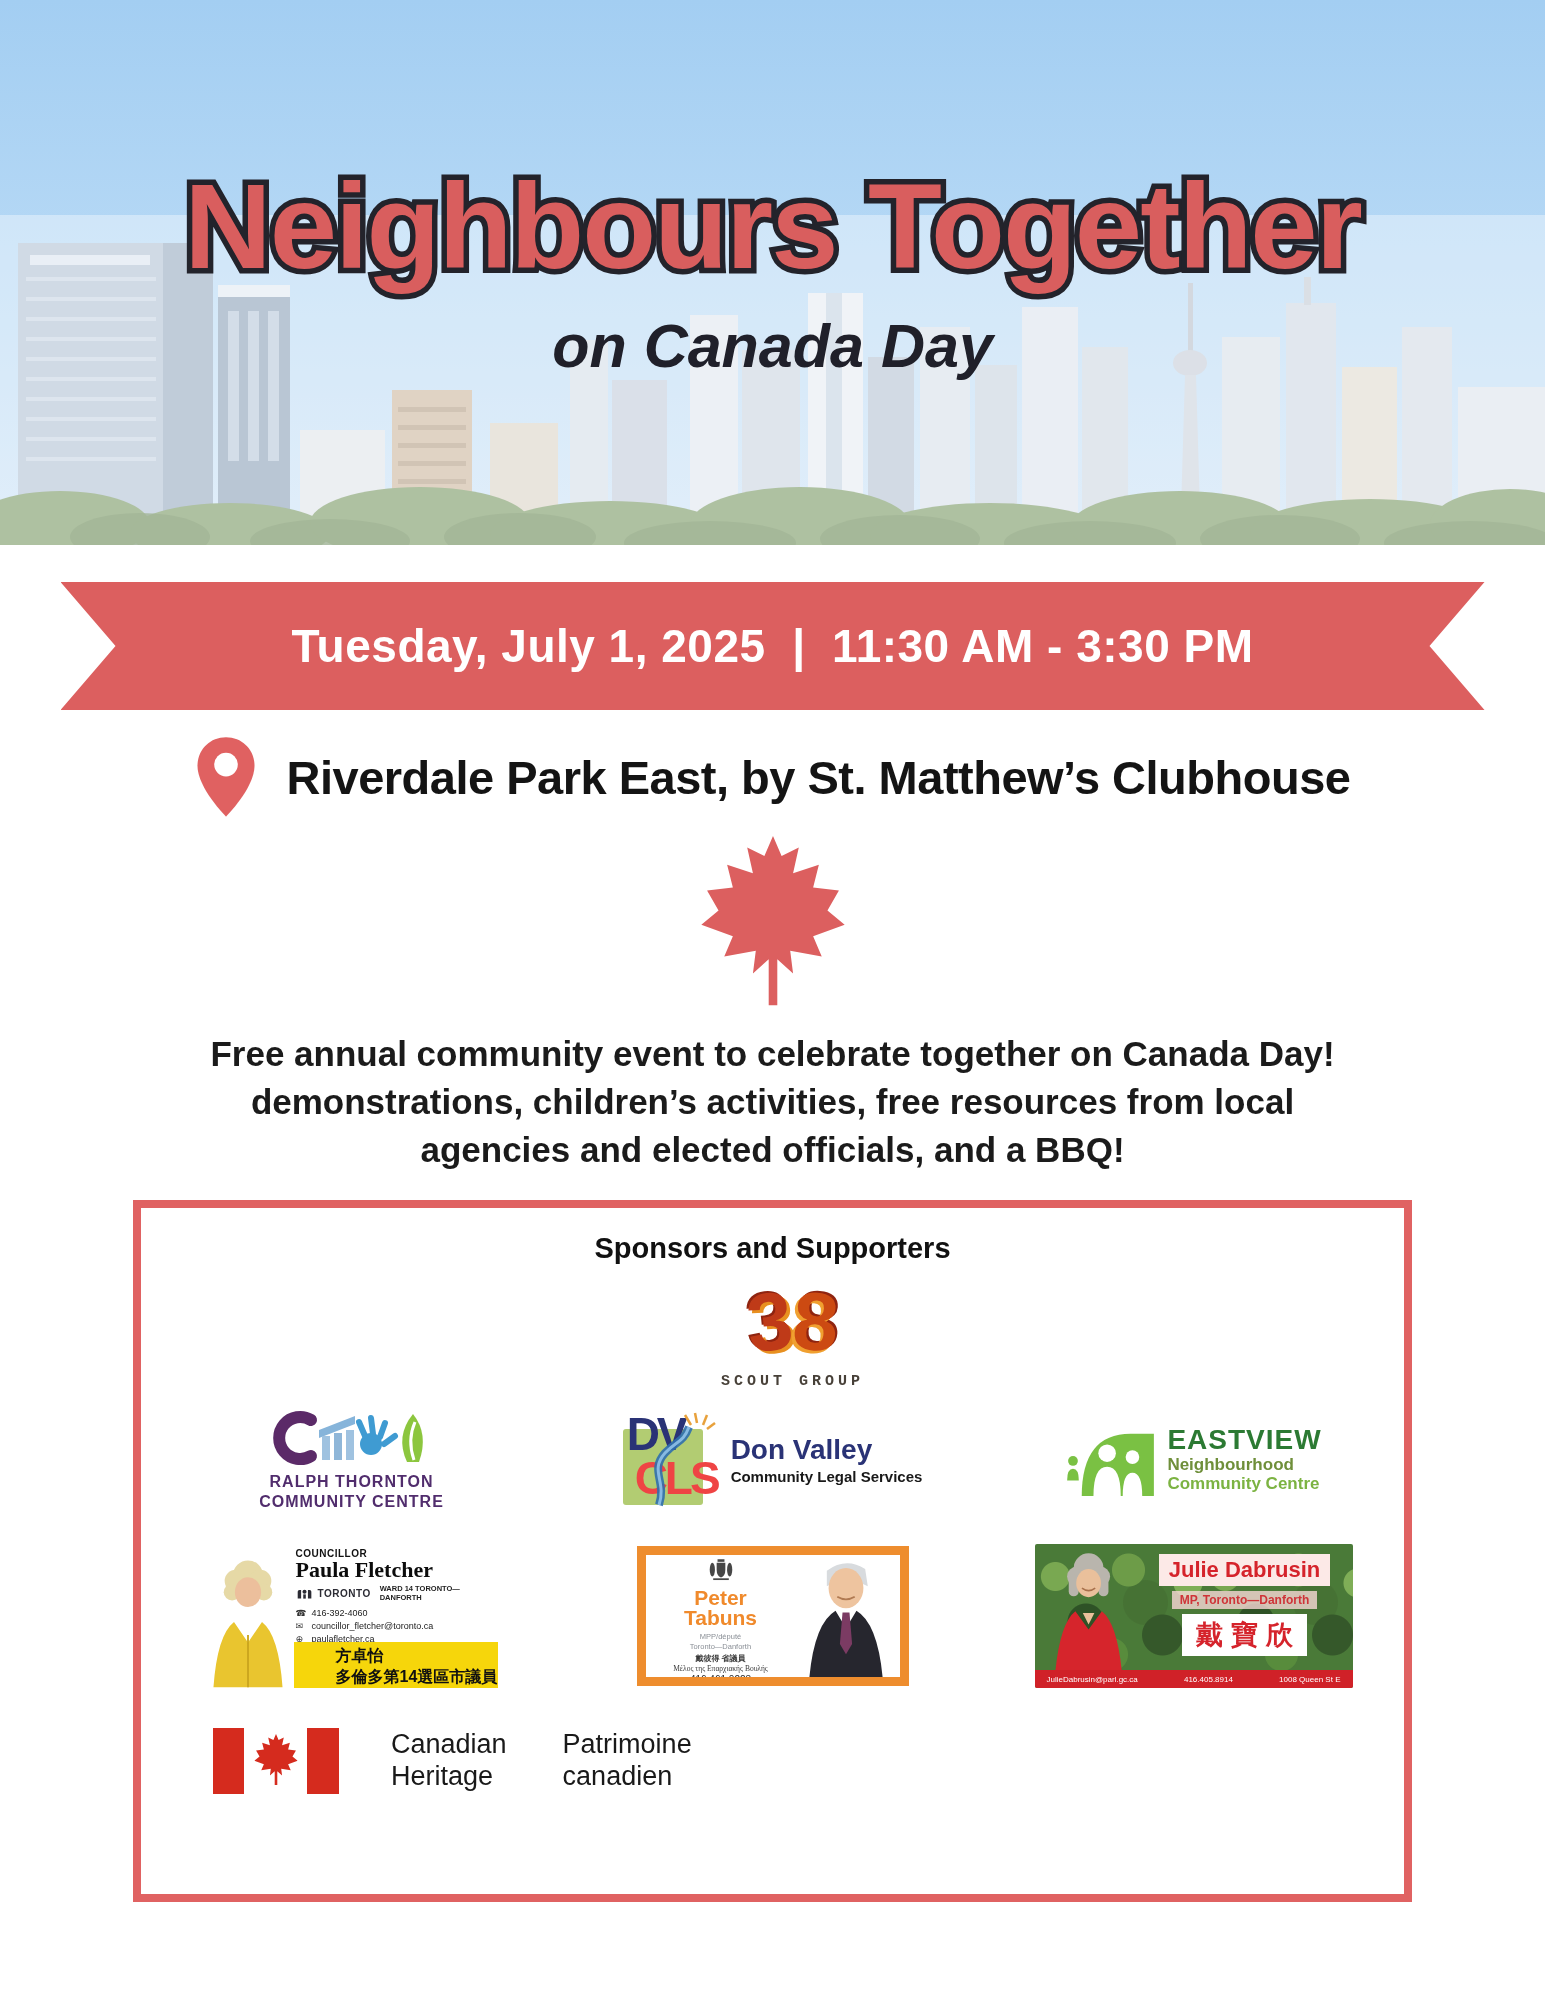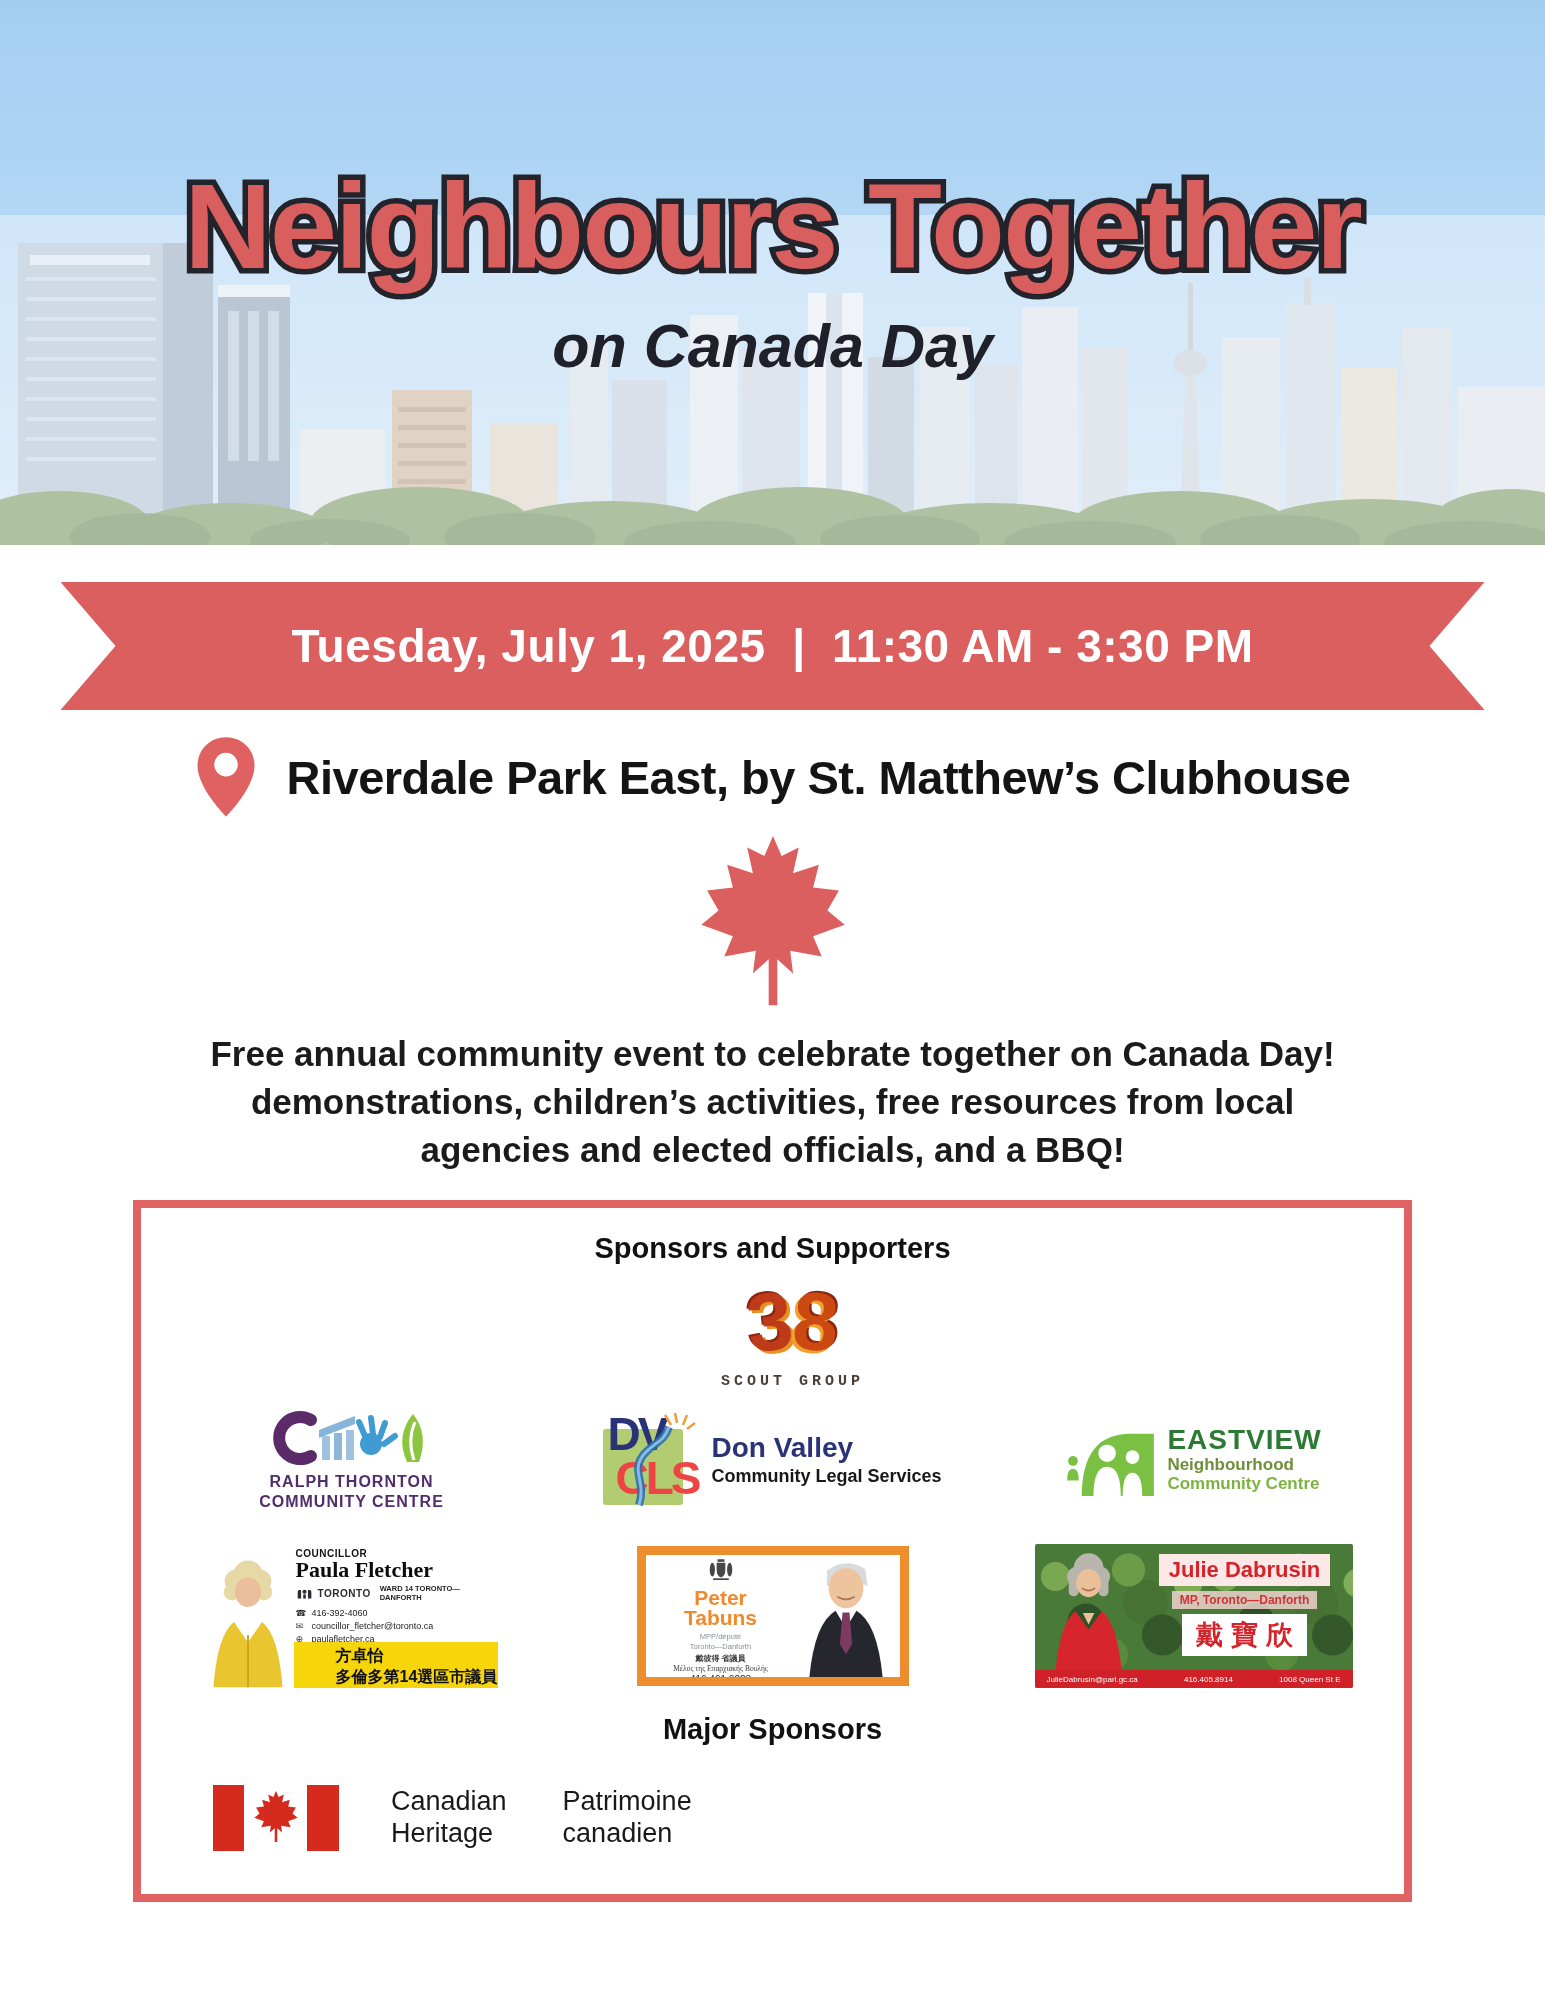--- a/index.html
+++ b/index.html
@@ -68,21 +68,21 @@
   .ralph-text{margin-top:4px;text-align:center;font-size:16px;font-weight:700;color:#512d6d;
     letter-spacing:1px;line-height:1.25;}
   
   .dvcls{display:flex;align-items:center;gap:14px;}
   .dvcls-mark{position:relative;width:94px;height:96px;}
   .dvcls-square{position:absolute;left:0;top:18px;width:80px;height:76px;background:#b2cc72;border-radius:3px;}
   .dvcls-river{position:absolute;left:0;top:0;}
   .dvcls-dv{position:absolute;left:4px;top:-4px;font-size:46px;font-weight:800;color:#2a3376;letter-spacing:-3px;}
   .dvcls-cls{position:absolute;left:12px;top:40px;font-size:46px;font-weight:800;color:#ef4444;letter-spacing:-3px;}
   .dvcls-text .dvcls-name{font-size:28px;font-weight:800;color:#2a3376;}
-  .dvcls-text .dvcls-tag{font-size:18px;font-weight:700;color:#181818;margin-top:2px;}
+  .dvcls-text .dvcls-tag{font-size:15px;font-weight:700;color:#181818;margin-top:2px;}
   
   .eastview{display:flex;align-items:center;gap:10px;}
   .ev-text .ev1{font-size:28px;font-weight:800;color:#2c7a33;letter-spacing:1px;}
   .ev-text .ev2{font-size:17px;font-weight:700;color:#6f8f3a;line-height:1.1;}
   .ev-text .ev3{font-size:17px;font-weight:700;color:#7cb342;line-height:1.1;}
   
   .paula-card{position:relative;width:292px;height:144px;background:#ffffff;}
   .paula-photo{position:absolute;left:0;bottom:0;width:84px;height:132px;}
   .paula-main{position:absolute;left:90px;top:4px;width:200px;}
   .paula-role{font-size:10px;font-weight:800;letter-spacing:0.5px;color:#111;}
@@ -454,21 +454,20 @@
           </div>
           <div class="julie-strip">
             <span>JulieDabrusin@parl.gc.ca</span>
             <span>416.405.8914</span>
             <span>1008 Queen St E</span>
           </div>
         </div>
       </div>
     </div>
 
-    <div class="sp-heading">Major Sponsors</div>
 
     <div class="sp-row row4">
       <div class="flag">
         <svg viewBox="0 0 100 120">
             <use href="#maple"></use>
           </svg>
       </div>
       <div class="heritage">
         <div>Canadian</div>
         <div>Heritage</div>

